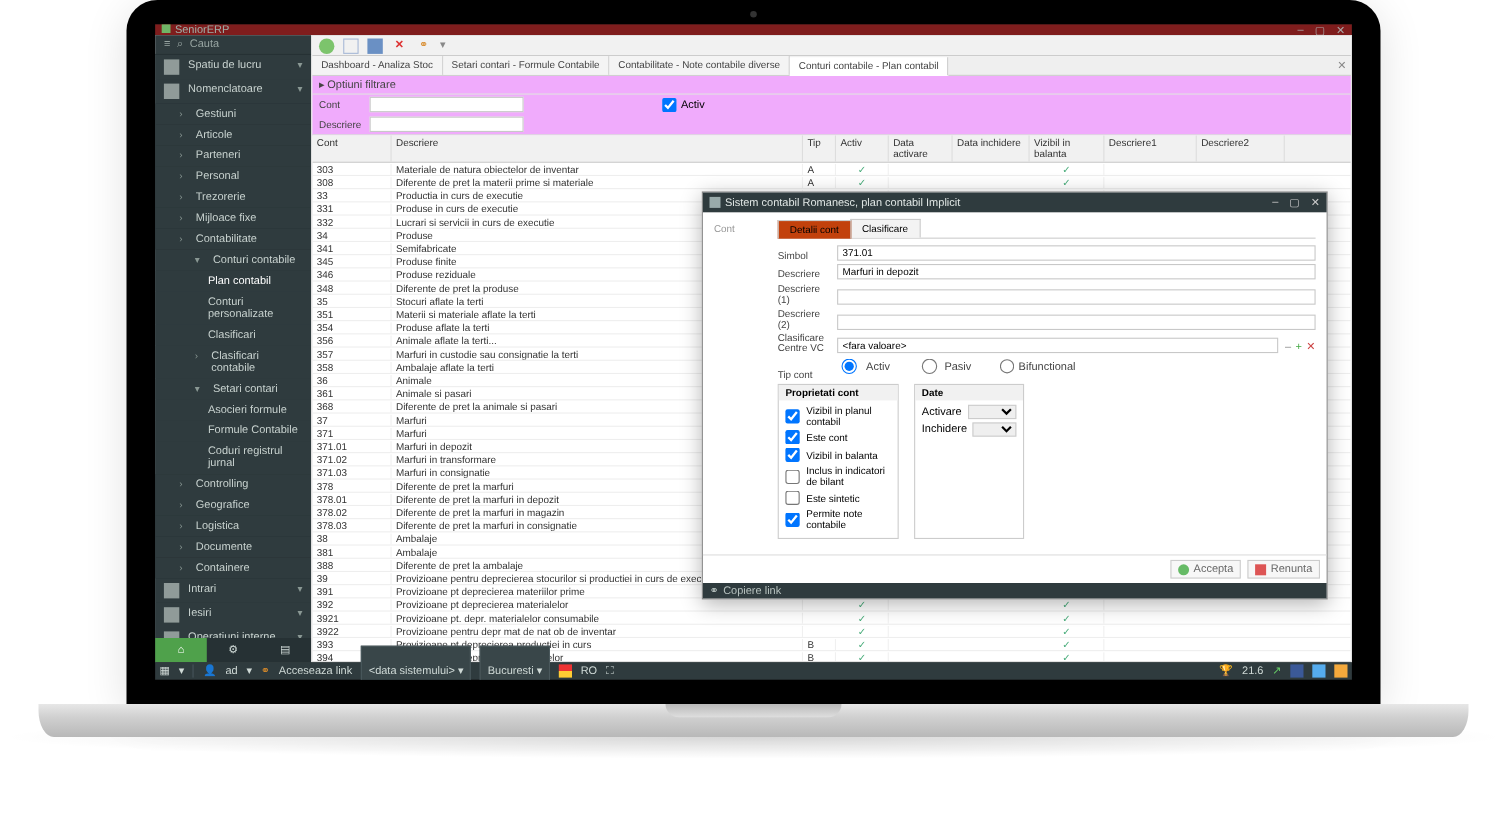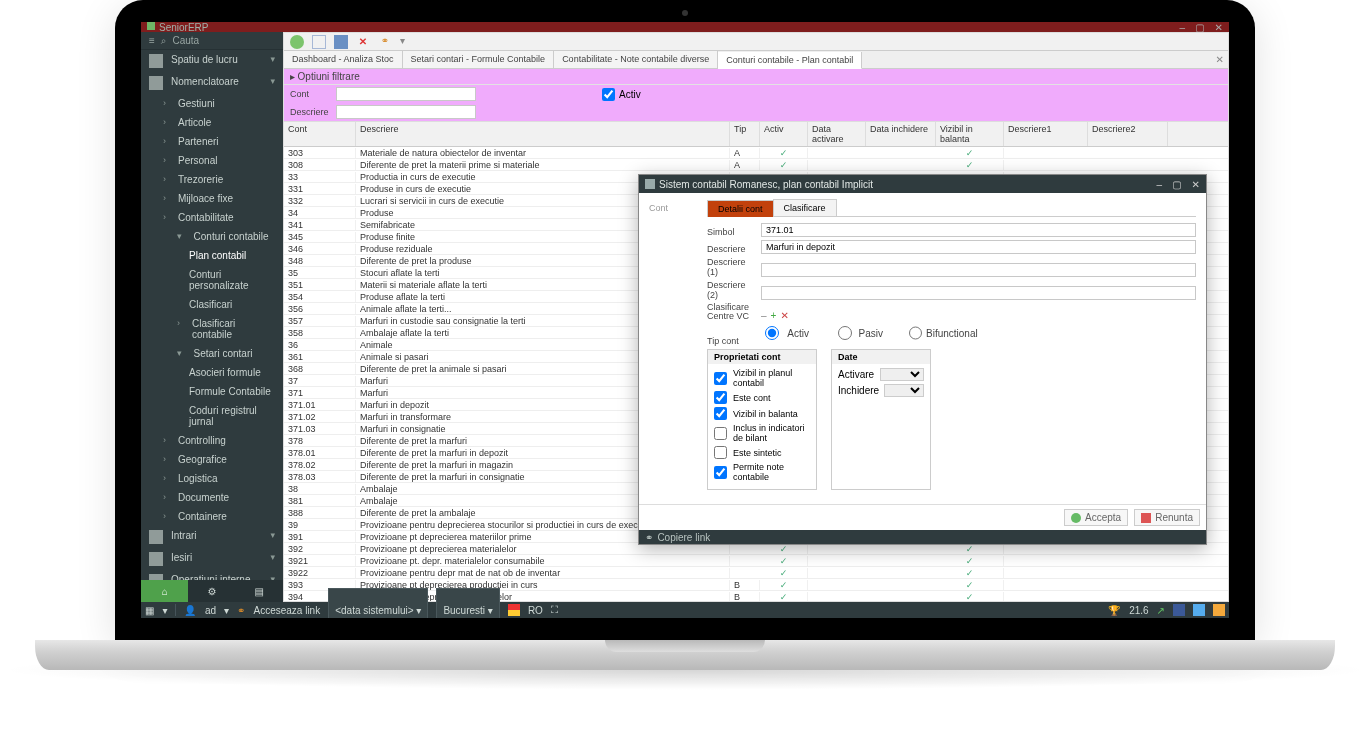--- a/index.html
+++ b/index.html
@@ -762,20 +762,21 @@
               <div class="frow">
                   <label>Descriere (1)</label>
                   <input style="">
                 </div>
               <div class="frow">
                   <label>Descriere (2)</label>
                   <input style="">
                 </div>
               <div class="frow">
                   <label style="line-height:1">Clasificare Centre VC</label>
+                  <input value="&lt;fara valoare&gt;" style="">
                 <div class="multi">
                     <span>–</span>
                     <span style="color:#4a4">+</span>
                     <span style="color:#c44">✕</span>
                   </div>
               </div>
               <div class="frow">
                   <label>Tip cont</label>
                 <div class="tipcont">
                   <label>

